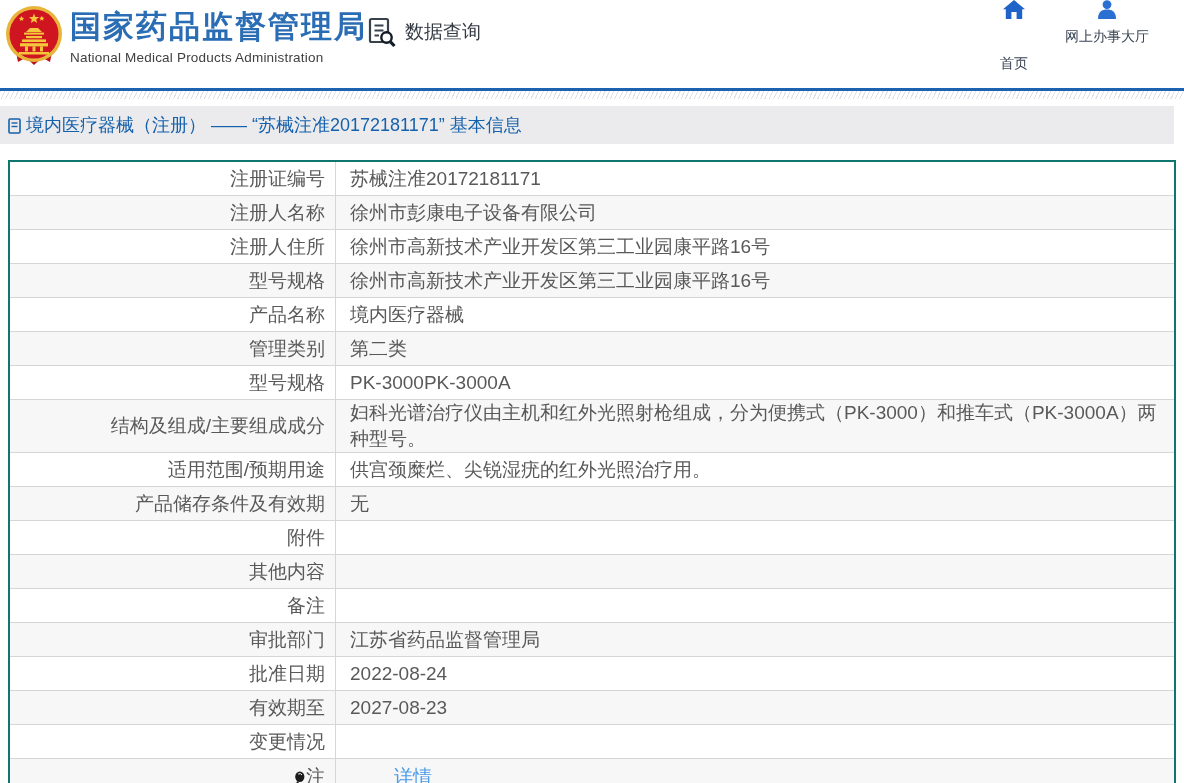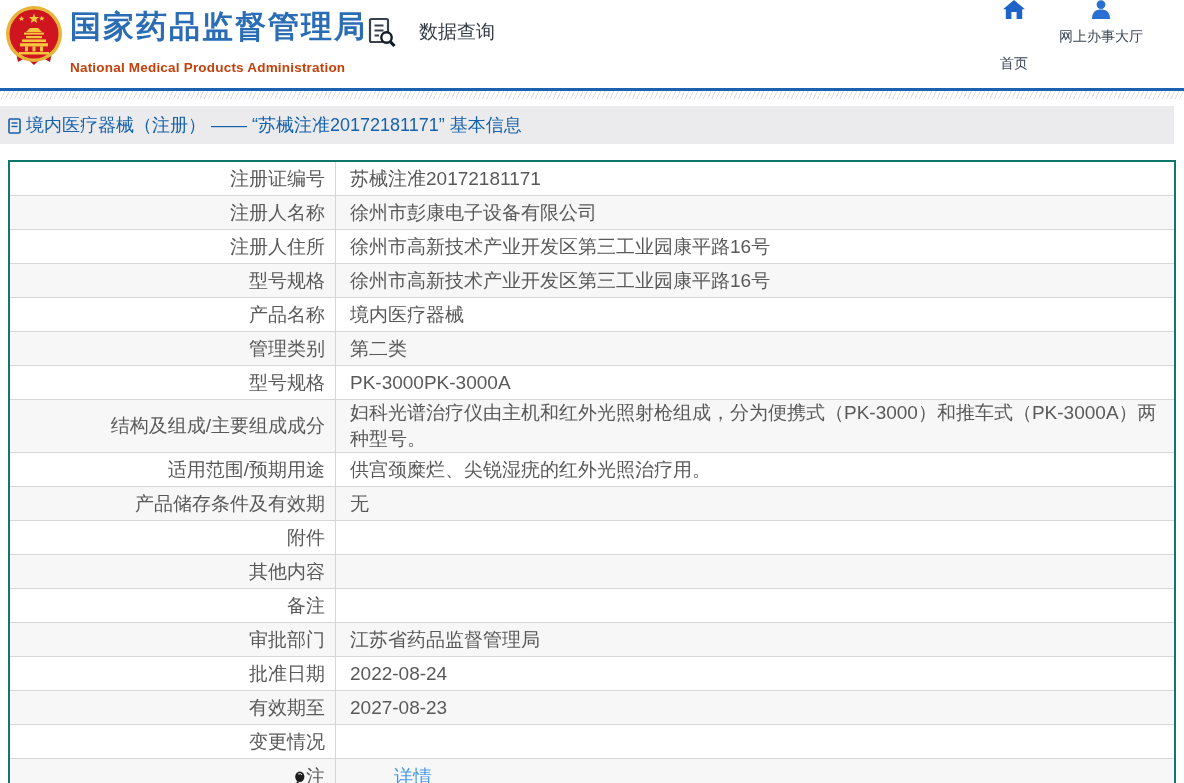--- a/index.html
+++ b/index.html
@@ -6,31 +6,31 @@
   body{
     width:1184px;height:783px;background:#ffffff;overflow:hidden;
     font-family:"Liberation Sans","DejaVu Sans",sans-serif;
     -webkit-font-smoothing:antialiased;
   }
   
   .site-header{position:relative;height:88px;background:#ffffff;}
   .emblem{position:absolute;left:5px;top:5px;width:58px;height:66px;}
   .titles{position:absolute;left:70px;top:8px;}
   .title-cn{font-size:31px;font-weight:bold;color:#2a6db5;letter-spacing:2px;line-height:38px;}
-  .title-en{font-size:13.5px;color:#c2410c;margin-top:14px;letter-spacing:.2px;font-weight:bold;}
-  .data-query{position:absolute;left:367px;top:16px;display:flex;align-items:center;gap:22px;}
+  .title-en{font-size:13.5px;color:#404040;margin-top:4px;letter-spacing:.2px;}
+  .data-query{position:absolute;left:367px;top:16px;display:flex;align-items:center;gap:8px;}
   .dq-icon{display:inline-flex;}
   .dq-label{font-size:19px;color:#333a44;}
   .nav-item{position:absolute;display:flex;flex-direction:column;align-items:center;gap:5px;text-decoration:none;cursor:pointer;}
   .nav-item .nav-label{font-size:14px;color:#3a4453;white-space:nowrap;}
   .nav-home{left:-209px;width:64px;gap:32px;}   
   .nav-hall{left:-128px;width:120px;}
   
   .nav-home{left:auto;right:138px;}
-  .nav-hall{left:auto;right:23px;}
+  .nav-hall{left:auto;right:17px;}
   
   .blue-line{height:3px;background:#1b62b1;}
   .texture-strip{
     height:8px;
     background-image:repeating-linear-gradient(115deg,rgba(150,158,172,.30) 0 1px,transparent 1px 4px);
   }
   .white-gap{height:7px;background:#fff;}
   
   .breadcrumb{
     height:38px;margin-right:10px;background:#ebebed;

